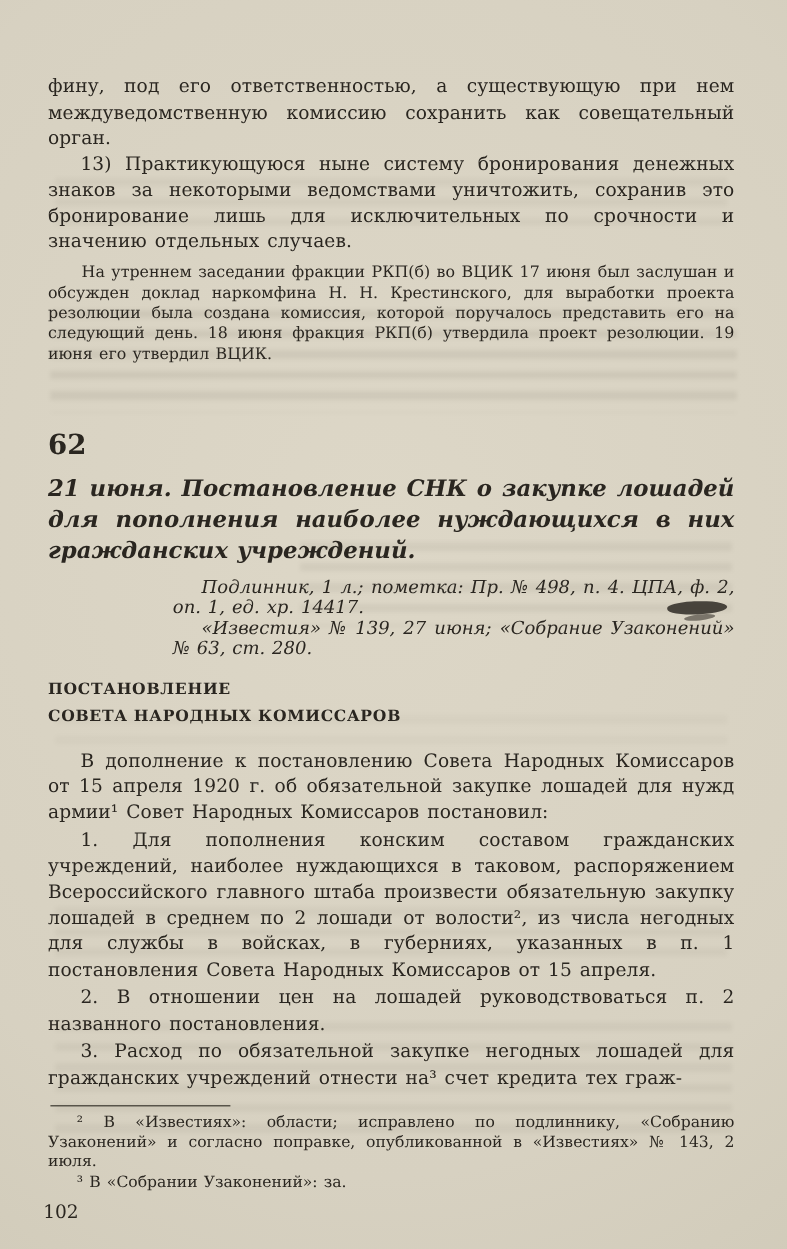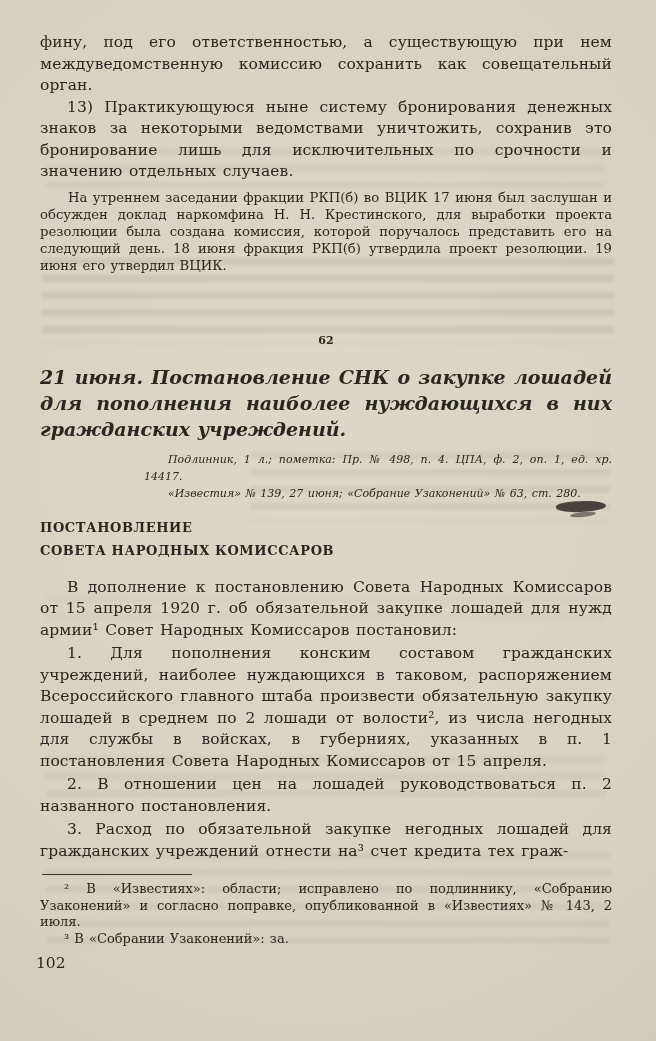--- a/index.html
+++ b/index.html
@@ -51,20 +51,21 @@
     border-radius: 50%;
     transform: rotate(-6deg);
     opacity: .6;
   }
 
   
   .content {
     position: relative;
     z-index: 3;
     padding: 32px 44px 0 40px;
+    margin-top: 30px;
   }
   p { margin: 0; }
 
   .body-text {
     font-size: 15.5px;
     line-height: 21.5px;
     text-align: justify;
     word-spacing: 1.5px;
     letter-spacing: 0.1px;
   }
@@ -75,39 +76,39 @@
     margin-top: 6px;
     font-size: 13.2px;
     line-height: 17px;
     text-align: justify;
     text-indent: 28px;
     word-spacing: 1px;
   }
 
   .doc-number {
     margin-top: 56px;
-    text-align: center;
+    text-align: left;
     font-weight: 700;
-    font-size: 11px;
+    font-size: 23px;
     line-height: 22px;
   }
 
   .doc-heading {
     margin: 12px 0 0 0;
     font-size: 19px;
     line-height: 26px;
     font-weight: 700;
     font-style: italic;
     text-align: justify;
     word-spacing: 1px;
   }
 
   .source-block {
     margin: 9px 0 0 104px;
-    font-size: 11px;
+    font-size: 15px;
     line-height: 17px;
     font-style: italic;
     text-align: justify;
     word-spacing: 1px;
   }
   .source-block p { text-indent: 24px; }
 
   .decree-title {
     margin: 14px 0 0 0;
     text-align: left;

